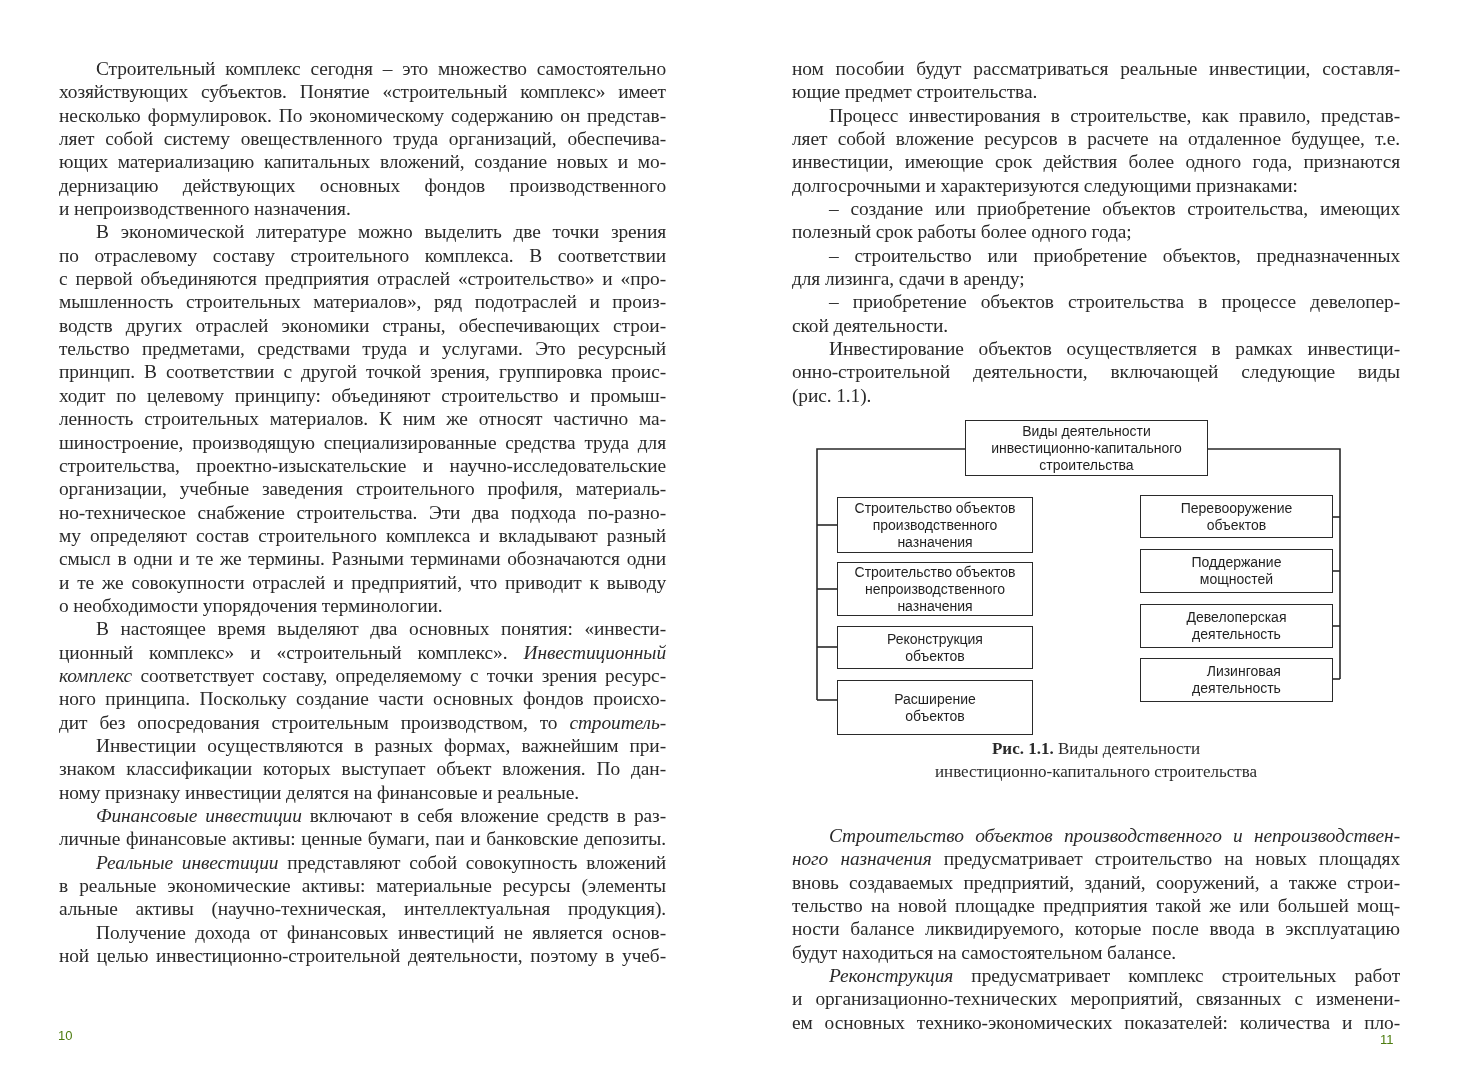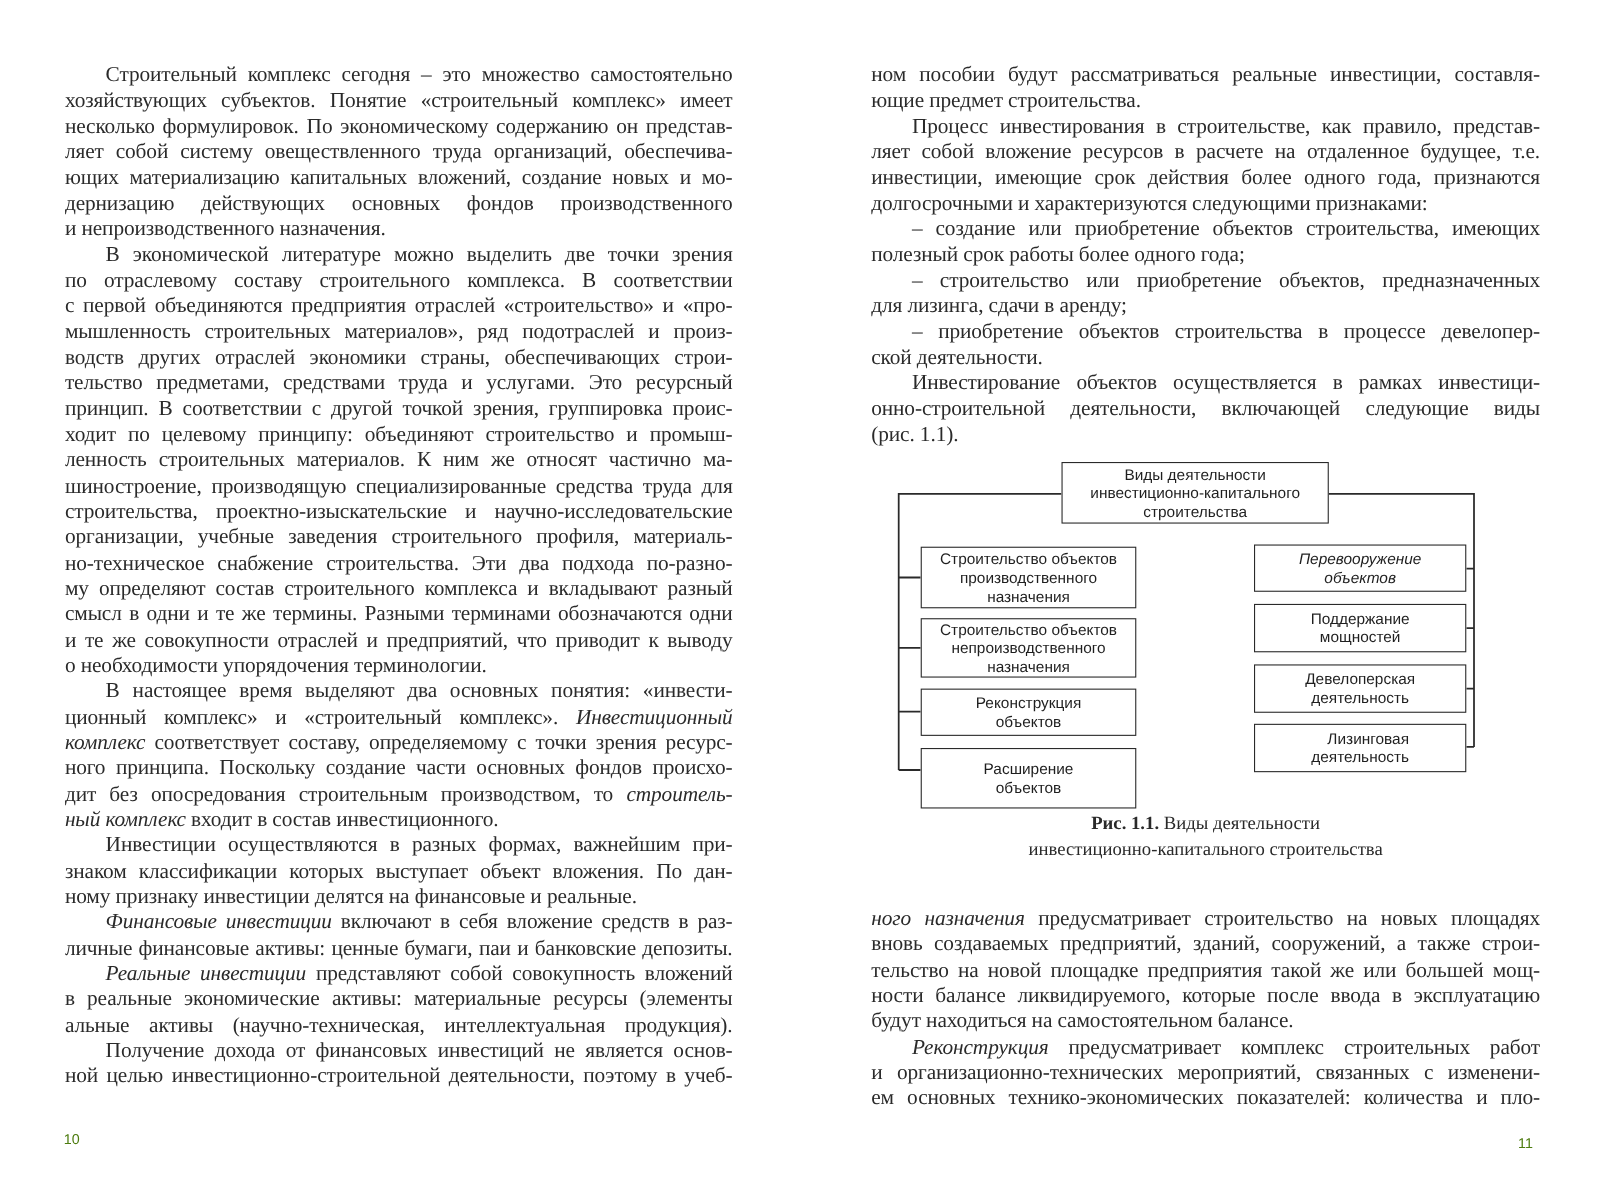--- a/index.html
+++ b/index.html
@@ -71,21 +71,20 @@
       <span class="line">но-техническое снабжение строительства. Эти два подхода по-разно-</span>
       <span class="line">му определяют состав строительного комплекса и вкладывают разный</span>
       <span class="line">смысл в одни и те же термины. Разными терминами обозначаются одни</span>
       <span class="line">и те же совокупности отраслей и предприятий, что приводит к выводу</span>
       <span class="line last">о необходимости упорядочения терминологии.</span>
       <span class="line indent">В настоящее время выделяют два основных понятия: «инвести-</span>
       <span class="line"><span>ционный комплекс» и «строительный комплекс». </span><span class="it">Инвестиционный</span><span></span></span>
       <span class="line"><span></span><span class="it">комплекс</span><span> соответствует составу, определяемому с точки зрения ресурс-</span></span>
       <span class="line">ного принципа. Поскольку создание части основных фондов происхо-</span>
       <span class="line"><span>дит без опосредования строительным производством, то </span><span class="it">строитель-</span><span></span></span>
-      <span class="line last"><span></span><span class="it">ный комплекс</span><span> входит в состав инвестиционного.</span></span>
       <span class="line indent">Инвестиции осуществляются в разных формах, важнейшим при-</span>
       <span class="line">знаком классификации которых выступает объект вложения. По дан-</span>
       <span class="line last">ному признаку инвестиции делятся на финансовые и реальные.</span>
       <span class="line indent"><span></span><span class="it">Финансовые инвестиции</span><span> включают в себя вложение средств в раз-</span></span>
       <span class="line">личные финансовые активы: ценные бумаги, паи и банковские депозиты.</span>
       <span class="line indent"><span></span><span class="it">Реальные инвестиции</span><span> представляют собой совокупность вложений</span></span>
       <span class="line">в реальные экономические активы: материальные ресурсы (элементы</span>
       <span class="line">альные активы (научно-техническая, интеллектуальная продукция).</span>
       <span class="line indent">Получение дохода от финансовых инвестиций не является основ-</span>
       <span class="line">ной целью инвестиционно-строительной деятельности, поэтому в учеб-</span>
@@ -105,20 +104,21 @@
       <span class="line last">полезный срок работы более одного года;</span>
       <span class="line indent">– строительство или приобретение объектов, предназначенных</span>
       <span class="line last">для лизинга, сдачи в аренду;</span>
       <span class="line indent">– приобретение объектов строительства в процессе девелопер-</span>
       <span class="line last">ской деятельности.</span>
       <span class="line indent">Инвестирование объектов осуществляется в рамках инвестици-</span>
       <span class="line">онно-строительной деятельности, включающей следующие виды</span>
       <span class="line last">(рис. 1.1).</span>
     </div>
   <div class="textblock tb" id="right-text-bottom" style="top:824px;">
+      <span class="line indent"><span></span><span class="it">Строительство объектов  производственного и непроизводствен-</span><span></span></span>
       <span class="line"><span></span><span class="it">ного назначения</span><span> предусматривает строительство на новых площадях</span></span>
       <span class="line">вновь создаваемых предприятий, зданий, сооружений, а также строи-</span>
       <span class="line">тельство на новой площадке предприятия такой же или большей мощ-</span>
       <span class="line">ности балансе ликвидируемого, которые после ввода в эксплуатацию</span>
       <span class="line last">будут находиться на самостоятельном балансе.</span>
       <span class="line indent"><span></span><span class="it">Реконструкция</span><span> предусматривает комплекс строительных работ</span></span>
       <span class="line">и организационно-технических мероприятий, связанных с изменени-</span>
       <span class="line">ем основных технико-экономических показателей: количества и пло-</span>
     </div>
   <div class="page-num" style="left:650px; top:1032px;">11</div>
@@ -149,21 +149,21 @@
 производственного
 назначения</div>
   <div class="dbox" style="left:22px; top:145px; width:196px; height:54px;">Строительство объектов
 непроизводственного
 назначения</div>
   <div class="dbox" style="left:22px; top:209px; width:196px; height:43px;">Реконструкция
 объектов</div>
   <div class="dbox" style="left:22px; top:263px; width:196px; height:55px;">Расширение
 объектов</div>
 
-  <div class="dbox" style="left:325px; top:78px;  width:193px; height:43px;font-style:italic;">Перевооружение
+  <div class="dbox" style="left:325px; top:78px;  width:193px; height:43px;">Перевооружение
 объектов</div>
   <div class="dbox" style="left:325px; top:132px; width:193px; height:44px;">Поддержание
 мощностей</div>
   <div class="dbox" style="left:325px; top:187px; width:193px; height:44px;">Девелоперская
 деятельность</div>
   <div class="dbox" style="left:325px; top:241px; width:193px; height:44px;text-align:right;">Лизинговая
 деятельность</div>
 </div>
 
 <div class="caption">

